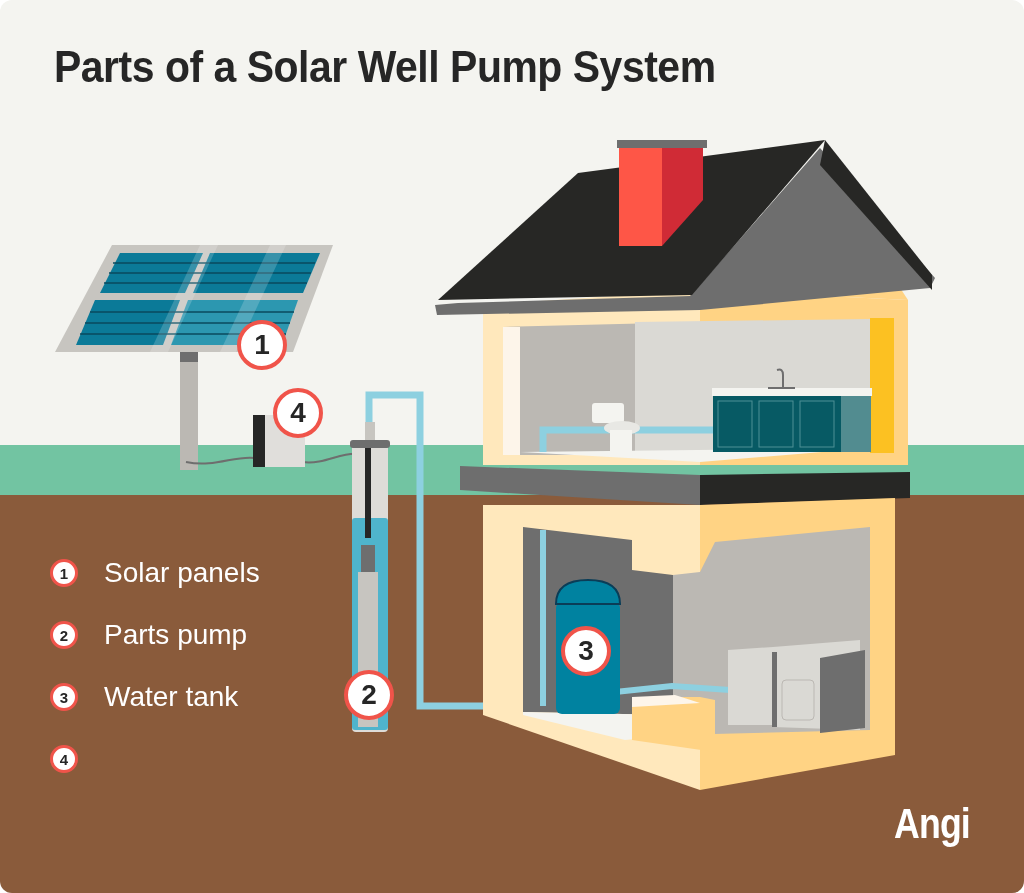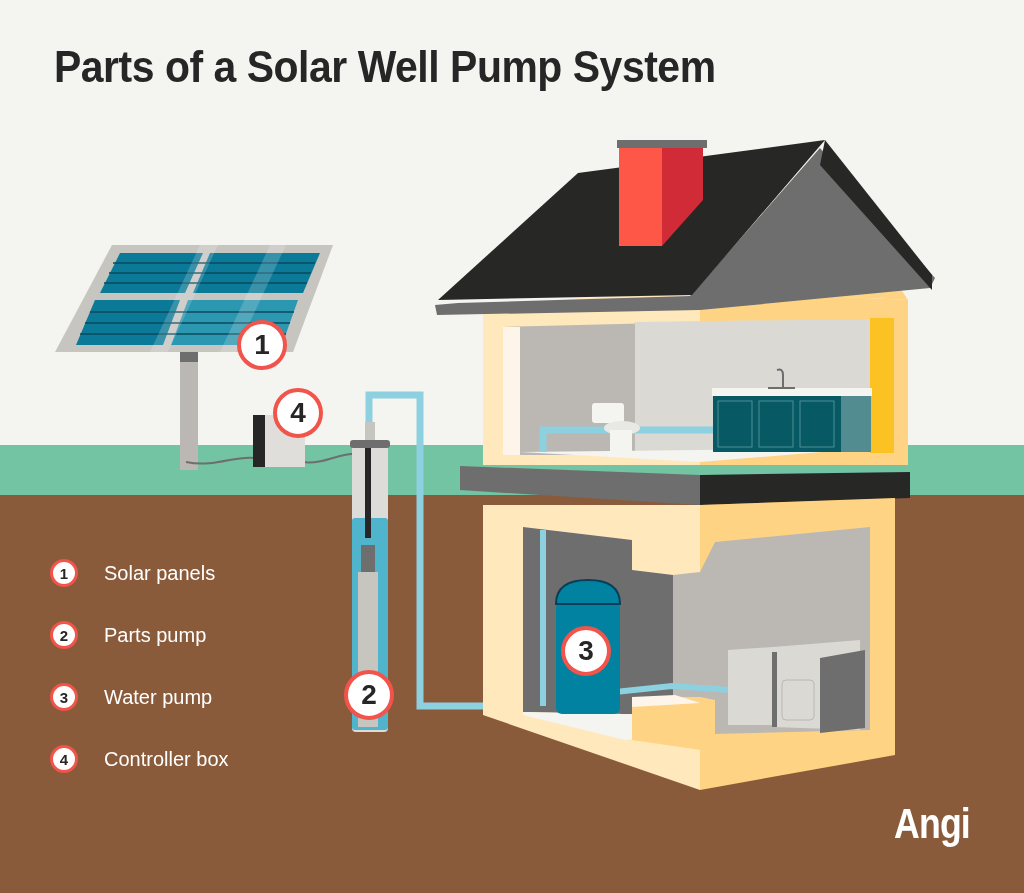--- a/index.html
+++ b/index.html
@@ -1,22 +1,22 @@
 <!DOCTYPE html>
 <html><head>
 <meta charset="utf-8">
 <style>
   html,body{margin:0;padding:0;background:#fff;}
-  .canvas{position:relative;width:1024px;height:893px;overflow:hidden;border-radius:0;background:#f4f4f0;font-family:"Liberation Sans",sans-serif;}
+  .canvas{position:relative;width:1024px;height:893px;overflow:hidden;border-radius:12px;background:#f4f4f0;font-family:"Liberation Sans",sans-serif;}
   .title{position:absolute;left:54px;top:42px;font-size:44px;font-weight:700;color:#262626;letter-spacing:-0.5px;margin:0;font-family:"Liberation Sans",sans-serif;transform:scaleX(0.93);transform-origin:left top;}
   svg.scene{position:absolute;left:0;top:0;}
   .legend{position:absolute;left:50px;top:542px;}
   .legend-item{display:flex;align-items:center;height:62px;}
   .badge{width:28px;height:28px;border-radius:50%;background:#fff;border:3px solid #f0544a;box-sizing:border-box;display:flex;align-items:center;justify-content:center;font-weight:700;font-size:15px;color:#262626;}
-  .legend-label{margin-left:26px;color:#fff;font-size:20px;font-family:"Liberation Sans",sans-serif;}
+  .legend-label{margin-left:26px;color:#fff;font-size:28px;font-family:"Liberation Sans",sans-serif;}
   .marker{position:absolute;width:50px;height:50px;border-radius:50%;background:#fff;border:4px solid #f0544a;box-sizing:border-box;display:flex;align-items:center;justify-content:center;font-weight:700;font-size:28px;color:#262626;}
   .logo{position:absolute;left:894px;top:800px;color:#fff;font-size:42px;font-weight:700;font-family:"Liberation Sans",sans-serif;letter-spacing:-1px;transform:scaleX(0.85);transform-origin:left top;}
 </style>
 </head>
 <body>
 
 <div class="canvas">
   <h1 class="title">Parts of a Solar Well Pump System</h1>
 
   <svg class="scene" width="1024" height="893" viewBox="0 0 1024 893">
@@ -145,22 +145,21 @@
     <div class="legend-item">
       <div class="badge">1</div>
       <span class="legend-label">Solar panels</span>
     </div>
     <div class="legend-item">
       <div class="badge">2</div>
       <span class="legend-label">Parts pump</span>
     </div>
     <div class="legend-item">
       <div class="badge">3</div>
-      <span class="legend-label">Water pump</span>
+      <span class="legend-label">Water tank</span>
     </div>
     <div class="legend-item">
       <div class="badge">4</div>
-      <span class="legend-label">Controller box</span>
     </div>
   </div>
 
   <div class="logo">Angi</div>
 </div>
 
 </body></html>

